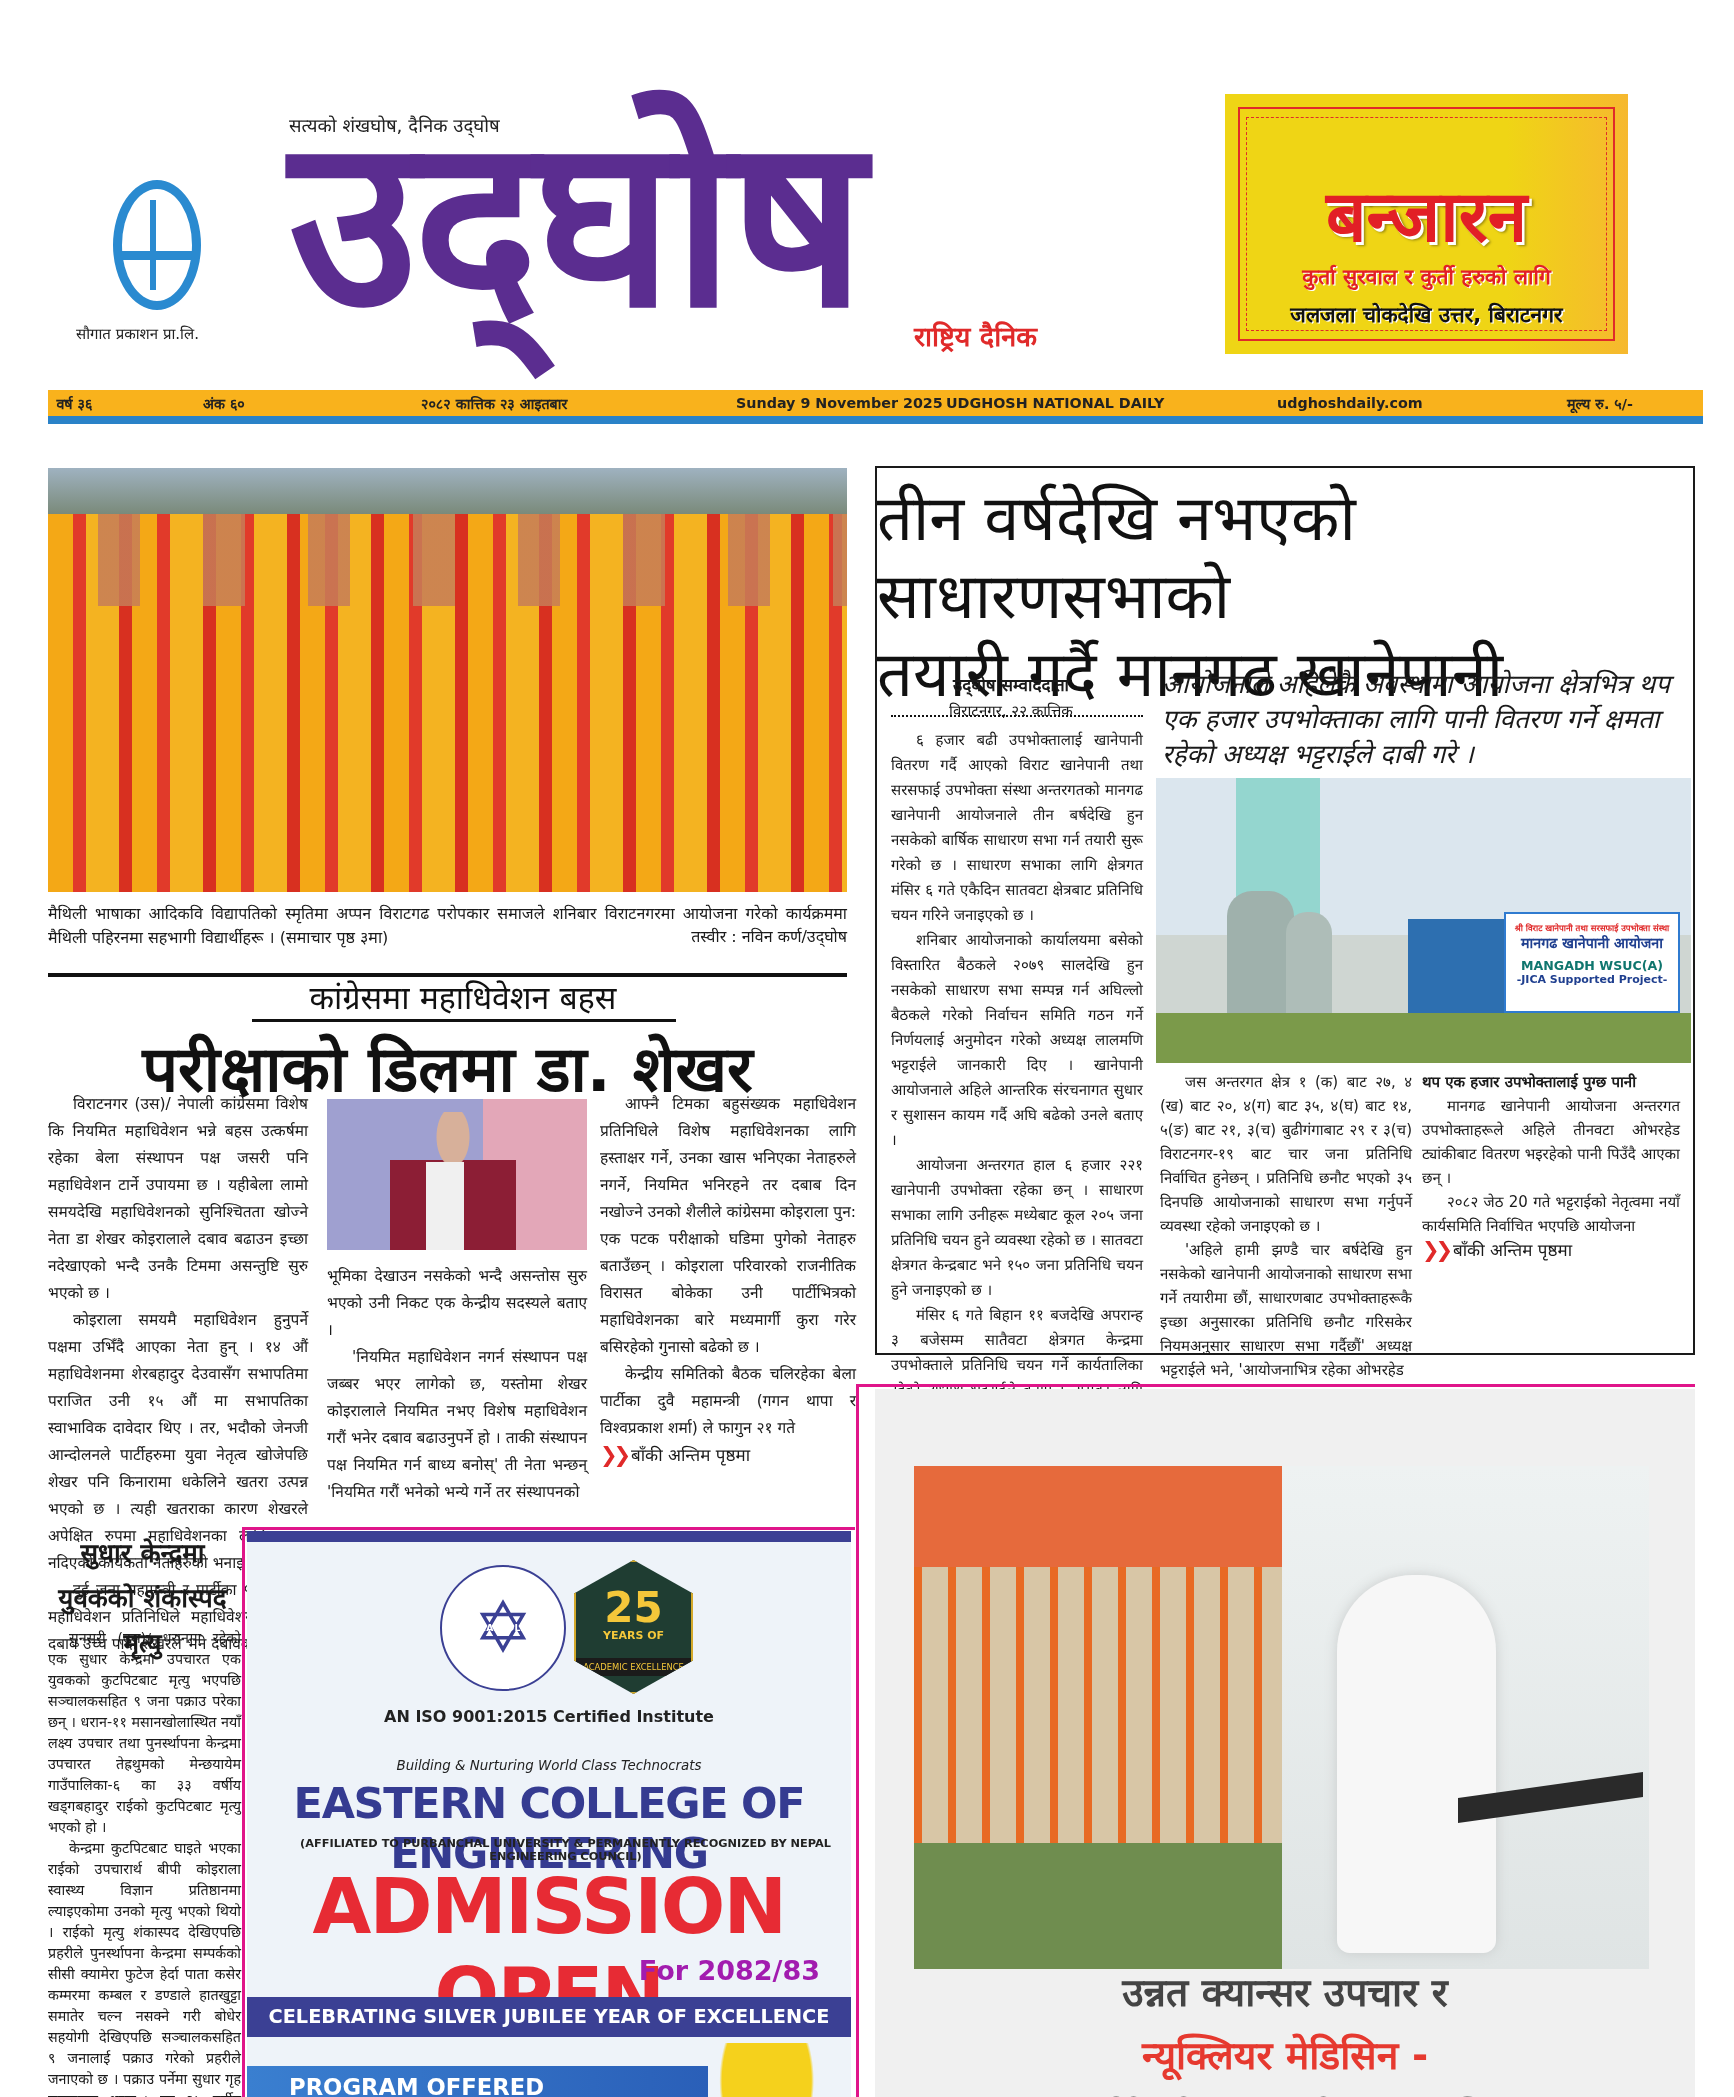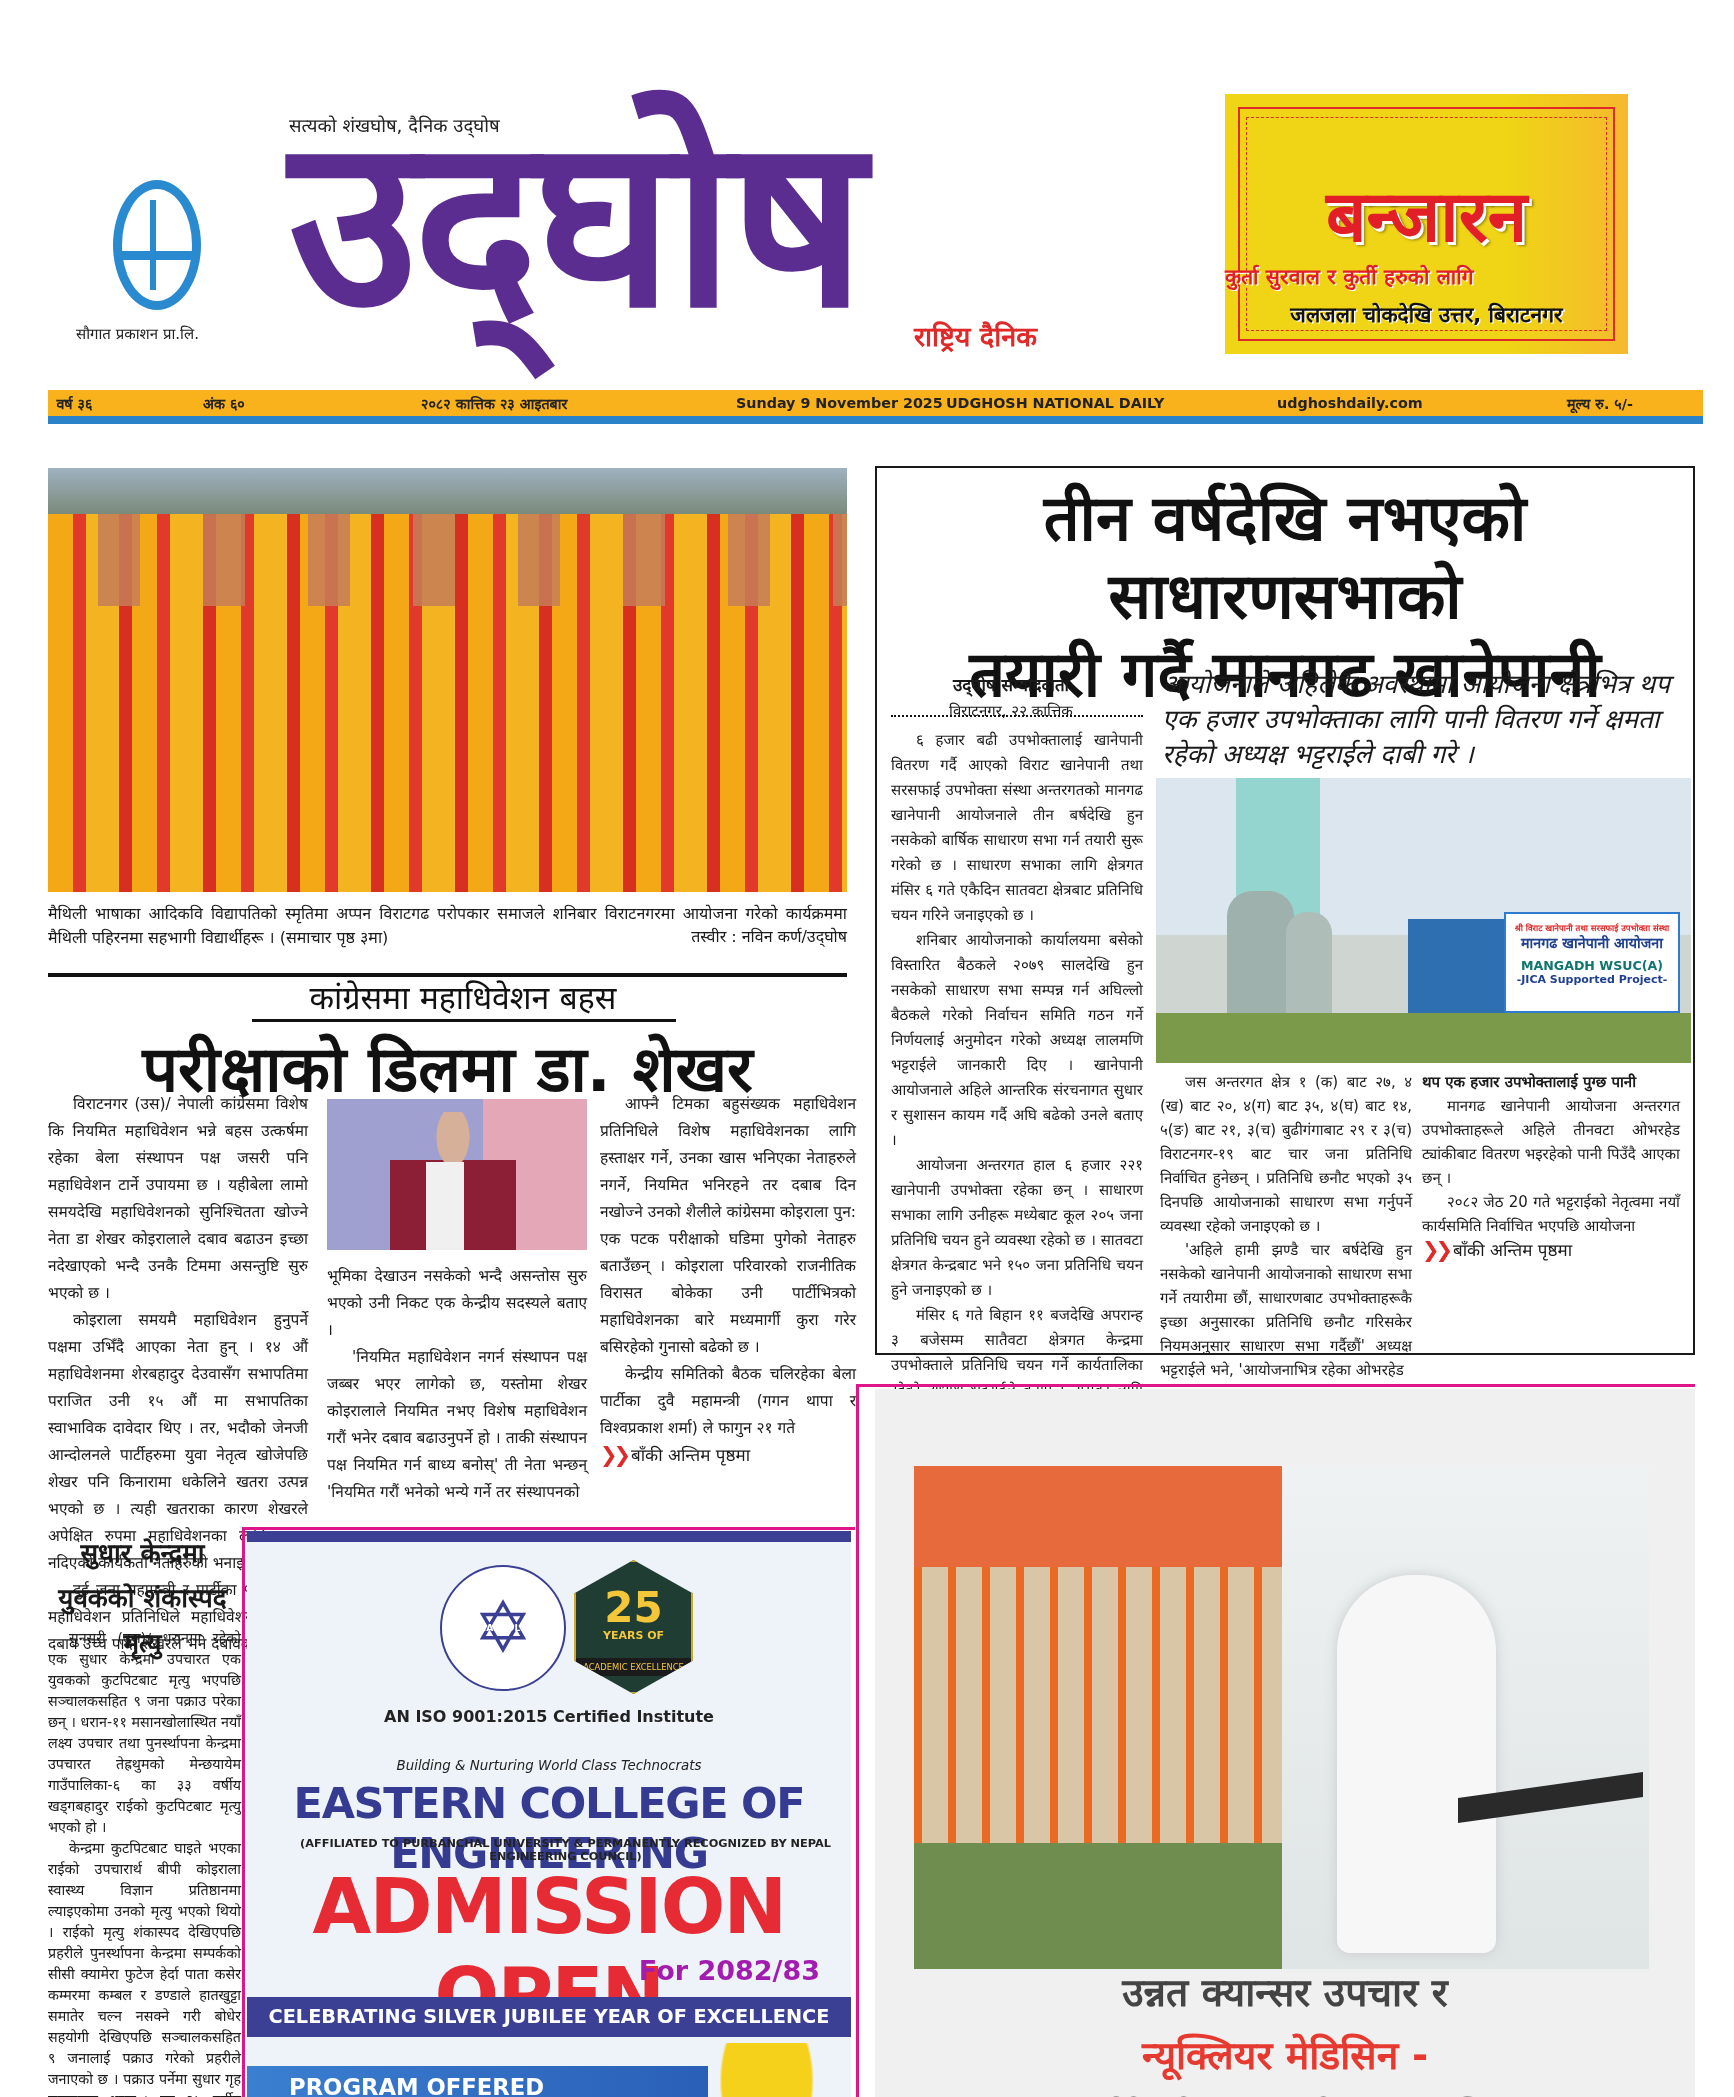--- a/index.html
+++ b/index.html
@@ -11,21 +11,21 @@
   .logo-circle::before { content: ""; position: absolute; left: 40%; top: 10%; width: 5.9px; height: 80%; background: #2a8ad0; }
   .logo-circle::after { content: ""; position: absolute; left: 0; top: 55%; width: 100%; height: 9.2px; background: #2a8ad0; }
   .publisher { left: 76px; top: 323px; font-size: 15px; color: #222; }
   .tagline { left: 289px; top: 88px; font-size: 18.5px; color: #222; margin-top: 24px; }
   .masthead-title { left: 289px; top: 84px; font-size: 235px; font-weight: bold; color: #5b2d90; line-height: 1; letter-spacing: -4.2px; font-family: "DejaVu Sans", sans-serif; }
   .masthead-sub { left: 914px; top: 317px; font-size: 27px; color: #e02a2a; font-weight: bold; }
   .ad-banjaran { left: 1225px; top: 94px; width: 403px; height: 260px; background: linear-gradient(90deg,#efd515 70%,#f6b82f); }
   .ad-banjaran .frame { position: absolute; left: 12.6px; top: 12.6px; right: 12.6px; bottom: 12.6px; border: 2.5px solid #e02a2a; }
   .ad-banjaran .frame2 { position: absolute; left: 21px; top: 23px; right: 21px; bottom: 23px; border: 1.3px dashed #e02a2a; }
   .banjaran-name { position: absolute; left: 0; right: 0; top: 71px; text-align: center; font-size: 71px; font-weight: bold; color: #e21f26; text-shadow: 2.5px 2.5px 0 #fff, 4.2px 4.2px 2.5px rgba(0,0,0,.35); }
-  .banjaran-line1 { position: absolute; left: 0; right: 0; top: 168px; text-align: left; font-size: 21px; color: #e21f26; font-weight: bold; text-shadow: 1.3px 1.3px 0 #fff; }
+  .banjaran-line1 { position: absolute; left: 0; right: 0; top: 168px; text-align: center; font-size: 21px; color: #e21f26; font-weight: bold; text-shadow: 1.3px 1.3px 0 #fff; }
   .banjaran-line2 { position: absolute; left: 0; right: 0; top: 206px; text-align: center; font-size: 21px; color: #111; font-weight: bold; text-shadow: 1.3px 1.3px 0 #fff; }
 
   .dateline { left: 48px; top: 390px; width: 1655px; height: 26px; background: #f9b21c; display: flex; align-items: center; font-size: 14.3px; font-weight: bold; color: #222; }
   .dateline span { position: absolute; }
   .dateline-blue { left: 48px; top: 416px; width: 1655px; height: 7.6px; background: #2a82c8; }
 
   
   .photo-girls { left: 48px; top: 468px; width: 799px; height: 424px; background:
       repeating-linear-gradient(90deg, #f4a816 0 25px, #e13a2a 25px 38px, #f4b321 38px 71px, #d83020 71px 84px);
   }
@@ -44,21 +44,21 @@
   .col-2 { left: 327px; top: 1263px; width: 260px; }
   .col-3 { left: 600px; top: 1091px; width: 256px; }
   .photo-shekhar-inner { left: 327px; top: 1099px; width: 260px; height: 151px; background: linear-gradient(90deg,#9fa0d0 0 60%,#e3a7b8 60%); }
   .photo-shekhar-inner .person { position: absolute; left: 63px; top: 12.6px; width: 126px; height: 138px; background: radial-gradient(ellipse at 50% 18%, #d7b09a 0 18%, transparent 19%), linear-gradient(#00000000 35%, #8c1e35 35%); }
   .photo-shekhar-inner .scarf { position: absolute; left: 99px; top: 63px; width: 38px; height: 88px; background: #f0f0f0; }
   .continued { font-size: 17px; display: flex; align-items: center; gap: 4.2px; }
   .continued .chev { color: #e02a2a; font-weight: bold; font-size: 21px; letter-spacing: -4.2px; }
 
   
   .water-box { left: 875px; top: 466px; width: 820px; height: 889px; border: 2.5px solid #1a1a1a; }
-  .water-headline { left: 877px; top: 480px; width: 816px; text-align: center; font-size: 63px; font-weight: bold; line-height: 78px; color: #111; }
+  .water-headline { left: 877px; top: 480px; width: 816px; font-size: 63px; font-weight: normal; line-height: 78px; color: #111; }
   .byline { left: 885px; top: 673px; width: 252px; text-align: center; }
   .byline .who { font-size: 17px; font-weight: bold; }
   .byline .where { font-size: 15px; margin-top: 4.2px; }
   .dotted-rule { left: 891px; top: 715px; width: 252px; border-top: 2.1px dotted #111; }
   .water-col1 { left: 891px; top: 728px; width: 252px; font-size: 15px; line-height: 25px; }
   .water-deck { left: 1162px; top: 667px; width: 529px; font-size: 26px; line-height: 35px; font-style: italic; color: #1a1a1a; }
   .photo-water { left: 1156px; top: 778px; width: 535px; height: 285px; background: linear-gradient(#dbe6ee 0 55%, #cfd6d2 55%); overflow: hidden; }
   .photo-water .tower { position: absolute; left: 80px; top: 0; width: 84px; height: 218px; background: #94d6cf; }
   .photo-water .tank { position: absolute; left: 71px; top: 113px; width: 67px; height: 168px; border-radius: 25px 25px 0 0; background: #9fb1ac; }
   .photo-water .tank2 { position: absolute; left: 130px; top: 134px; width: 46px; height: 147px; border-radius: 21px 21px 0 0; background: #aebdb8; }

